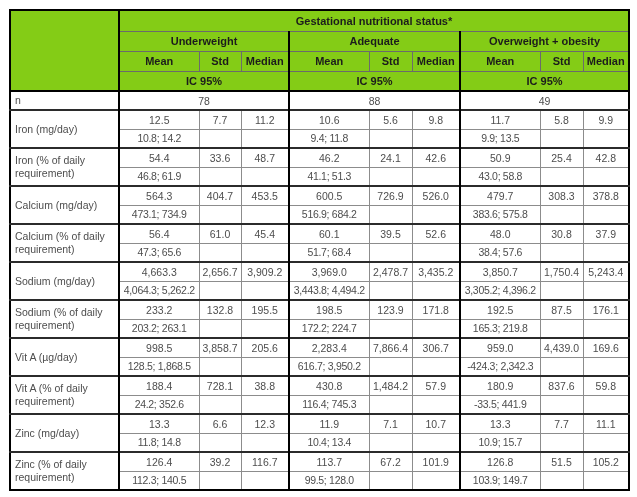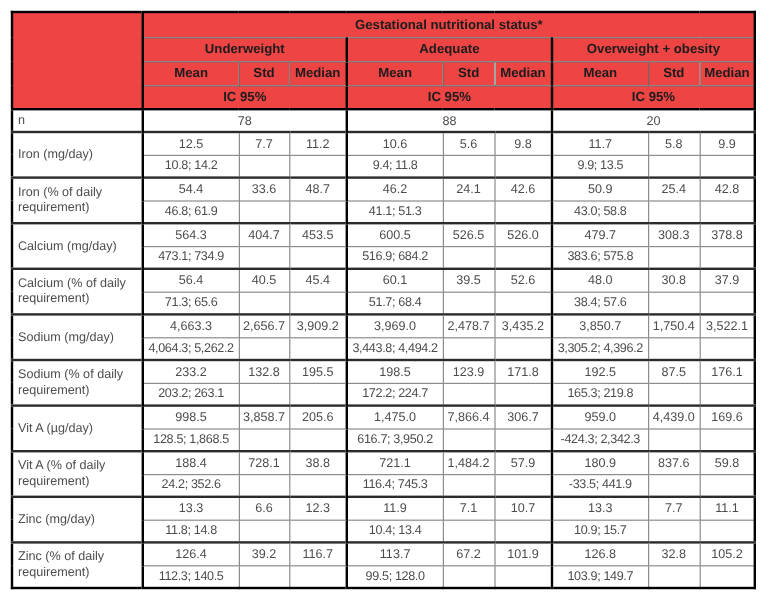--- a/index.html
+++ b/index.html
@@ -18,21 +18,21 @@
   }
   th, td {
     border: 1px solid #8c8c8c;
     padding: 0 2px;
     height: 19px;
     overflow: hidden;
     white-space: nowrap;
     vertical-align: middle;
   }
   thead th {
-    background: #ef4444;
+    background: #84cc16;
     color: #1c1c1c;
     font-size: 11px;
     font-weight: bold;
     border-color: #6b6b6b;
     height: 21px;
   }
   thead tr.sub th { height: 20px; }
   th.corner {
     border-right: 2px solid #000000;
     border-bottom: 2px solid #000000;
@@ -99,21 +99,21 @@
         <th class="gsep" colspan="3">IC 95%</th>
         <th class="gsep" colspan="3">IC 95%</th>
         <th class="gsep" colspan="3">IC 95%</th>
       </tr>
     </thead>
     <tbody id="rows-body">
       <tr class="n-row">
         <td class="label">n</td>
         <td class="num gsep" colspan="3">78</td>
         <td class="num gsep" colspan="3">88</td>
-        <td class="num gsep" colspan="3">20</td>
+        <td class="num gsep" colspan="3">49</td>
       </tr>
 
     <tr class="val-row">
           <td class="label" rowspan="2">Iron (mg/day)</td>
           <td class="num gsep">12.5</td>
           <td class="num">7.7</td>
           <td class="num">11.2</td>
           <td class="num gsep">10.6</td>
           <td class="num">5.6</td>
           <td class="num">9.8</td>
@@ -154,71 +154,71 @@
           <td class="num ic gsep">43.0; 58.8</td>
           <td class="num"></td>
           <td class="num"></td>
         </tr>
         <tr class="val-row">
           <td class="label" rowspan="2">Calcium (mg/day)</td>
           <td class="num gsep">564.3</td>
           <td class="num">404.7</td>
           <td class="num">453.5</td>
           <td class="num gsep">600.5</td>
-          <td class="num">526.5</td>
+          <td class="num">726.9</td>
           <td class="num">526.0</td>
           <td class="num gsep">479.7</td>
           <td class="num">308.3</td>
           <td class="num">378.8</td>
         </tr>
         <tr class="ic-row">
           <td class="num ic gsep">473.1; 734.9</td>
           <td class="num"></td>
           <td class="num"></td>
           <td class="num ic gsep">516.9; 684.2</td>
           <td class="num"></td>
           <td class="num"></td>
           <td class="num ic gsep">383.6; 575.8</td>
           <td class="num"></td>
           <td class="num"></td>
         </tr>
         <tr class="val-row">
           <td class="label" rowspan="2">Calcium (% of daily requirement)</td>
           <td class="num gsep">56.4</td>
-          <td class="num">40.5</td>
+          <td class="num">61.0</td>
           <td class="num">45.4</td>
           <td class="num gsep">60.1</td>
           <td class="num">39.5</td>
           <td class="num">52.6</td>
           <td class="num gsep">48.0</td>
           <td class="num">30.8</td>
           <td class="num">37.9</td>
         </tr>
         <tr class="ic-row">
-          <td class="num ic gsep">71.3; 65.6</td>
+          <td class="num ic gsep">47.3; 65.6</td>
           <td class="num"></td>
           <td class="num"></td>
           <td class="num ic gsep">51.7; 68.4</td>
           <td class="num"></td>
           <td class="num"></td>
           <td class="num ic gsep">38.4; 57.6</td>
           <td class="num"></td>
           <td class="num"></td>
         </tr>
         <tr class="val-row">
           <td class="label" rowspan="2">Sodium (mg/day)</td>
           <td class="num gsep">4,663.3</td>
           <td class="num">2,656.7</td>
           <td class="num">3,909.2</td>
           <td class="num gsep">3,969.0</td>
           <td class="num">2,478.7</td>
           <td class="num">3,435.2</td>
           <td class="num gsep">3,850.7</td>
           <td class="num">1,750.4</td>
-          <td class="num">3,522.1</td>
+          <td class="num">5,243.4</td>
         </tr>
         <tr class="ic-row">
           <td class="num ic gsep">4,064.3; 5,262.2</td>
           <td class="num"></td>
           <td class="num"></td>
           <td class="num ic gsep">3,443.8; 4,494.2</td>
           <td class="num"></td>
           <td class="num"></td>
           <td class="num ic gsep">3,305.2; 4,396.2</td>
           <td class="num"></td>
@@ -245,21 +245,21 @@
           <td class="num"></td>
           <td class="num ic gsep">165.3; 219.8</td>
           <td class="num"></td>
           <td class="num"></td>
         </tr>
         <tr class="val-row">
           <td class="label" rowspan="2">Vit A (µg/day)</td>
           <td class="num gsep">998.5</td>
           <td class="num">3,858.7</td>
           <td class="num">205.6</td>
-          <td class="num gsep">1,475.0</td>
+          <td class="num gsep">2,283.4</td>
           <td class="num">7,866.4</td>
           <td class="num">306.7</td>
           <td class="num gsep">959.0</td>
           <td class="num">4,439.0</td>
           <td class="num">169.6</td>
         </tr>
         <tr class="ic-row">
           <td class="num ic gsep">128.5; 1,868.5</td>
           <td class="num"></td>
           <td class="num"></td>
@@ -268,21 +268,21 @@
           <td class="num"></td>
           <td class="num ic gsep">-424.3; 2,342.3</td>
           <td class="num"></td>
           <td class="num"></td>
         </tr>
         <tr class="val-row">
           <td class="label" rowspan="2">Vit A (% of daily requirement)</td>
           <td class="num gsep">188.4</td>
           <td class="num">728.1</td>
           <td class="num">38.8</td>
-          <td class="num gsep">721.1</td>
+          <td class="num gsep">430.8</td>
           <td class="num">1,484.2</td>
           <td class="num">57.9</td>
           <td class="num gsep">180.9</td>
           <td class="num">837.6</td>
           <td class="num">59.8</td>
         </tr>
         <tr class="ic-row">
           <td class="num ic gsep">24.2; 352.6</td>
           <td class="num"></td>
           <td class="num"></td>
@@ -318,21 +318,21 @@
         </tr>
         <tr class="val-row">
           <td class="label" rowspan="2">Zinc (% of daily requirement)</td>
           <td class="num gsep">126.4</td>
           <td class="num">39.2</td>
           <td class="num">116.7</td>
           <td class="num gsep">113.7</td>
           <td class="num">67.2</td>
           <td class="num">101.9</td>
           <td class="num gsep">126.8</td>
-          <td class="num">32.8</td>
+          <td class="num">51.5</td>
           <td class="num">105.2</td>
         </tr>
         <tr class="ic-row">
           <td class="num ic gsep">112.3; 140.5</td>
           <td class="num"></td>
           <td class="num"></td>
           <td class="num ic gsep">99.5; 128.0</td>
           <td class="num"></td>
           <td class="num"></td>
           <td class="num ic gsep">103.9; 149.7</td>

